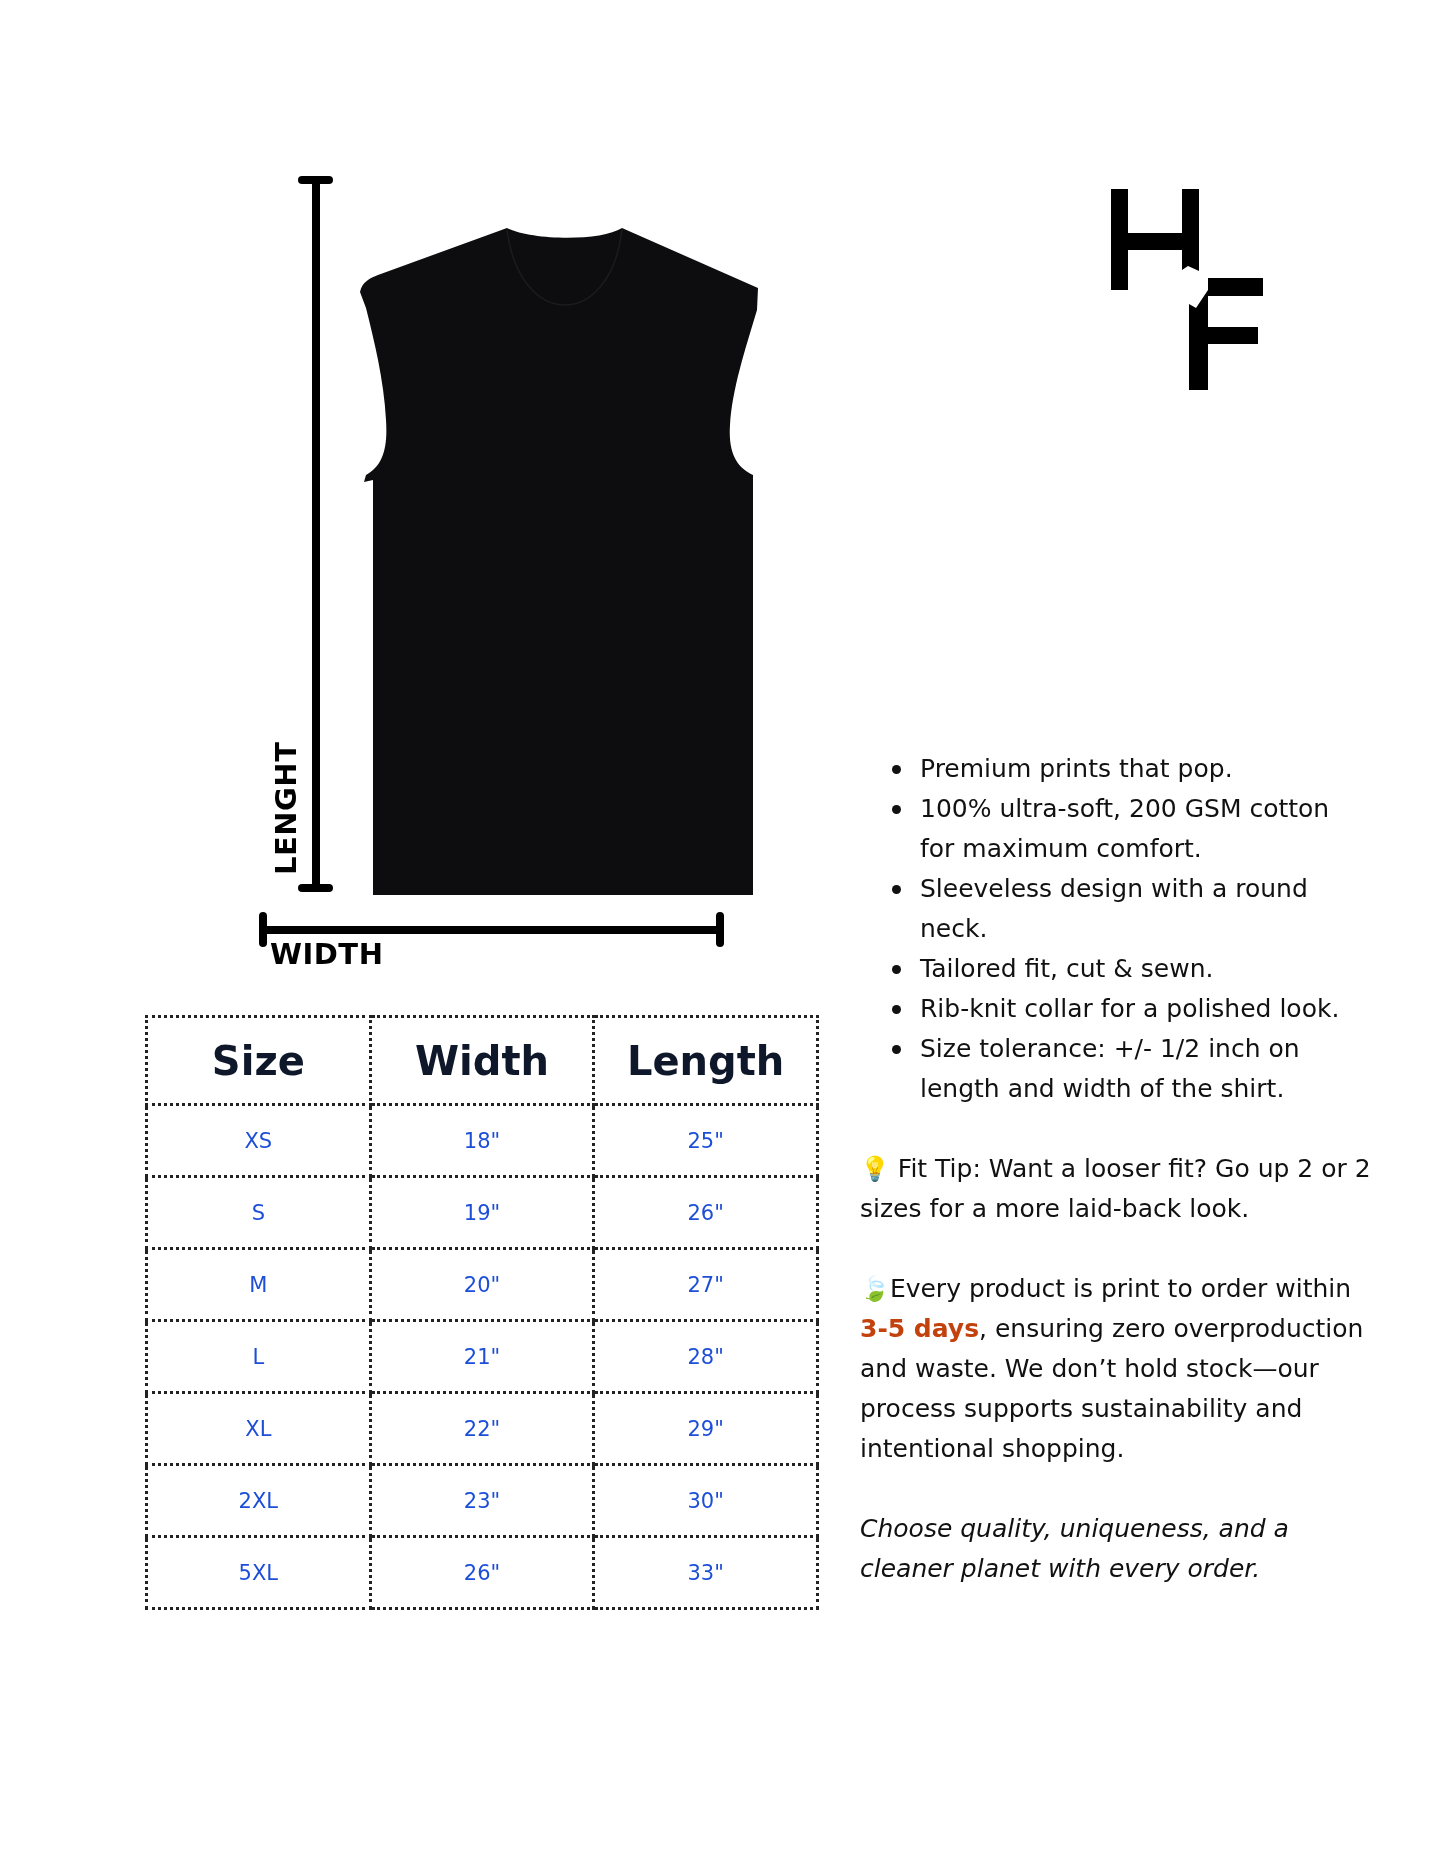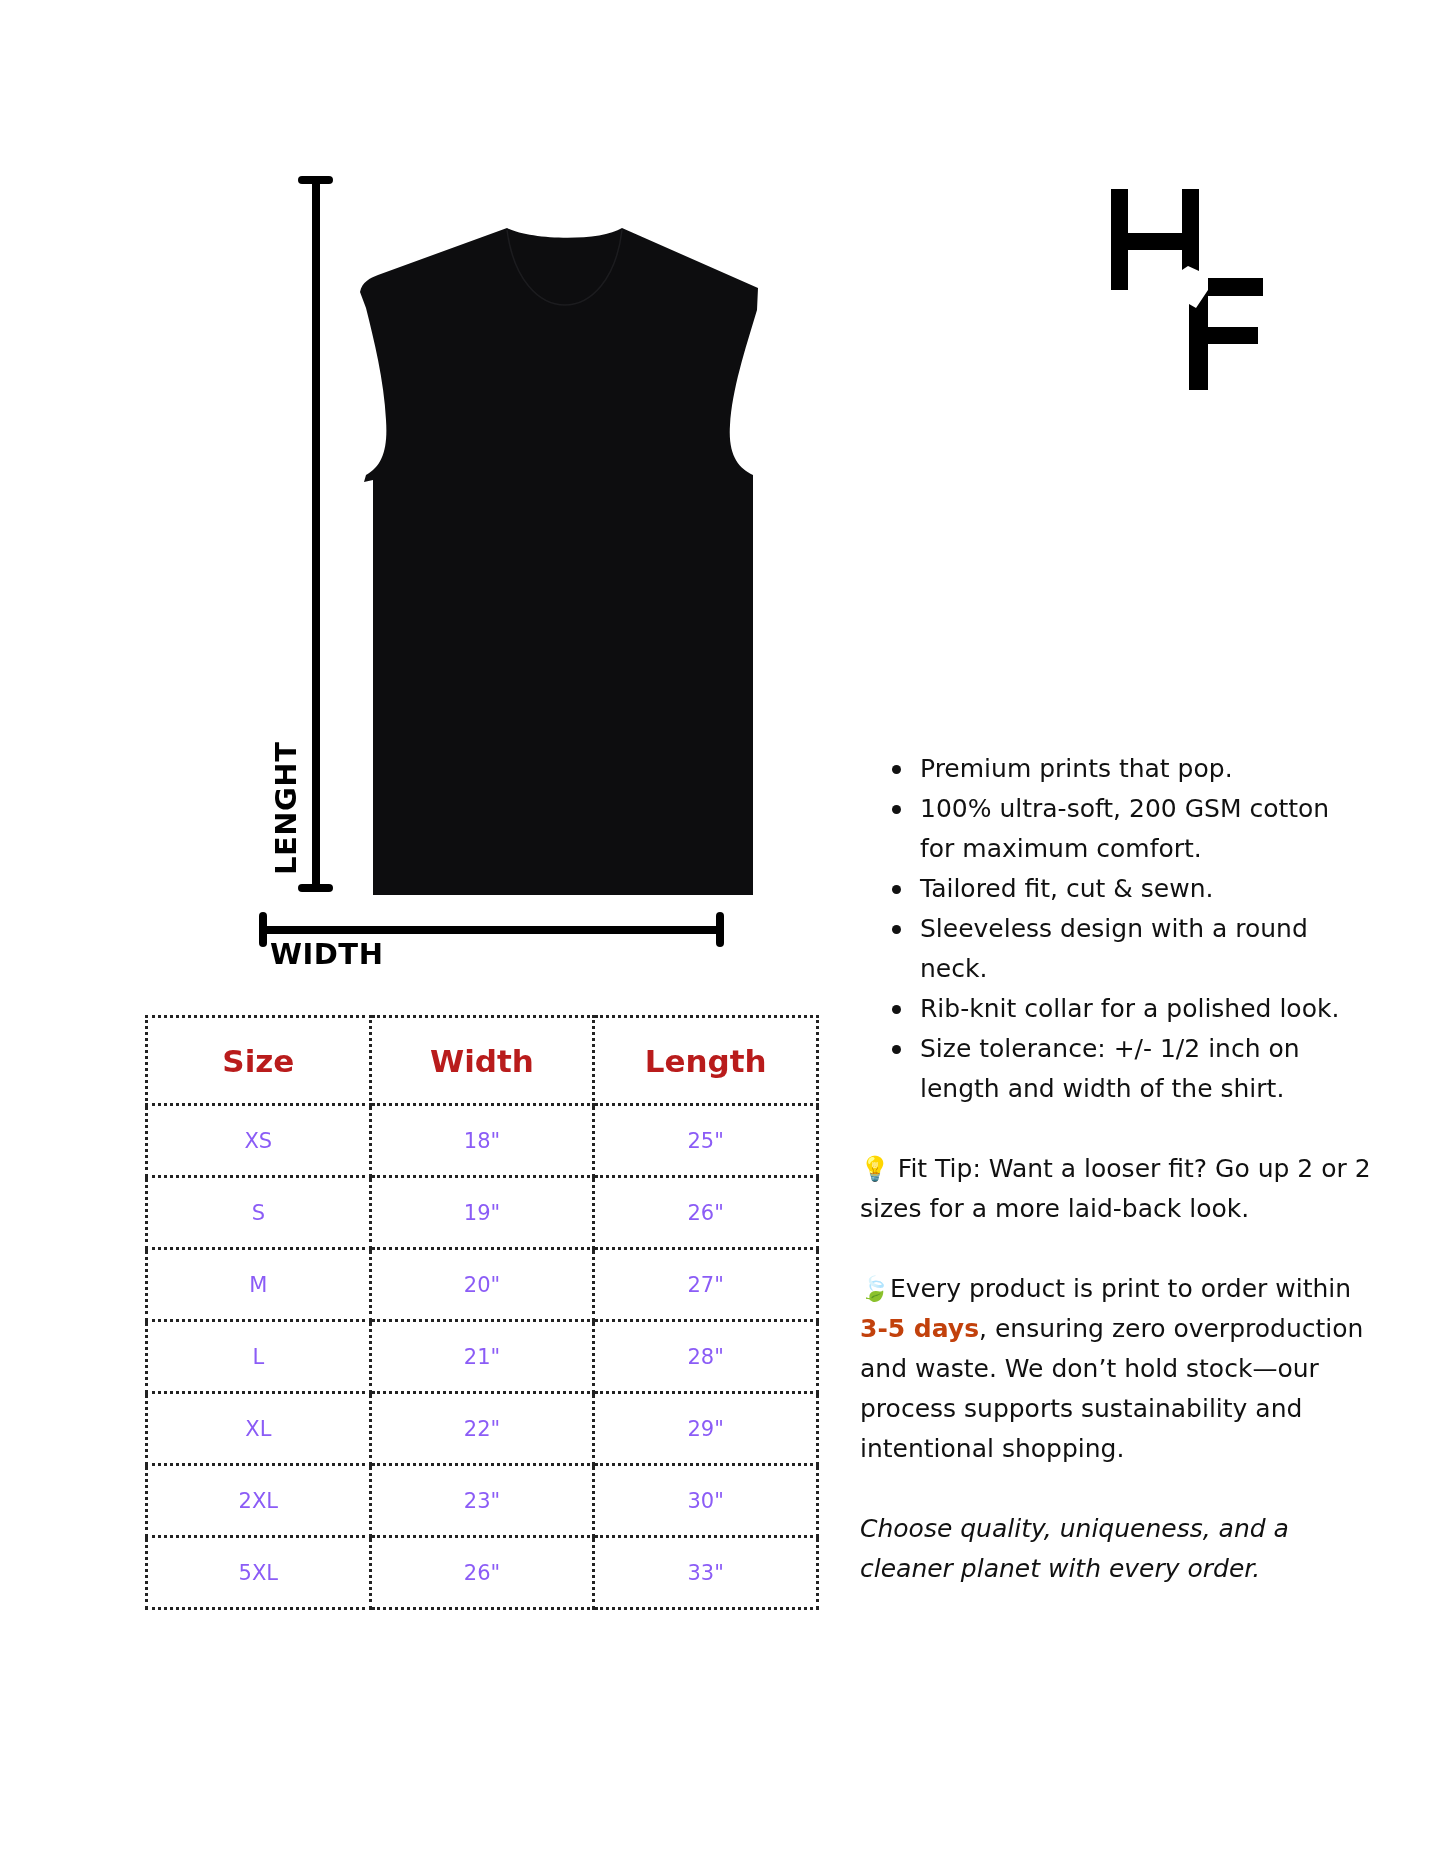--- a/index.html
+++ b/index.html
@@ -17,22 +17,22 @@
   .label-width { position: absolute; left: 270px; top: 938px; font-family: "DejaVu Sans", sans-serif;
     font-weight: bold; font-size: 29px; line-height: 32px; color: #000; letter-spacing: 0.5px; }
 
   
   .logo { position: absolute; left: 1100px; top: 180px; width: 180px; height: 220px; }
 
   
   .size-table { position: absolute; left: 145px; top: 1015px; width: 674px;
     border-collapse: collapse; table-layout: fixed; }
   .size-table th, .size-table td { border: 3px dotted #222; text-align: center; padding: 0; }
-  .size-table th { height: 85px; font-family: "DejaVu Sans", sans-serif; font-weight: bold; font-size: 31px; color: #b91c1c; }
-  .size-table td { height: 69px; font-family: "DejaVu Sans", sans-serif; font-size: 21px; color: #8b5cf6; }
+  .size-table th { height: 85px; font-family: "DejaVu Sans", sans-serif; font-weight: bold; font-size: 40px; color: #0f172a; }
+  .size-table td { height: 69px; font-family: "DejaVu Sans", sans-serif; font-size: 21px; color: #1d4ed8; }
 
   
   .text-col { position: absolute; left: 860px; top: 737px; width: 520px;
     font-family: "DejaVu Sans", sans-serif; font-size: 25px; line-height: 40px; color: #111; }
   .features { list-style: none; margin: 12px; padding: 0; }
   .features li { position: relative; padding-left: 48px; }
   .features li::before { content: ""; position: absolute; left: 20px; top: 16px; width: 9px; height: 9px;
     border-radius: 50%; background: #111; }
   .para { margin: 40px 0 0 0; }
   .para b { font-weight: bold; color: #c2410c; }
@@ -129,22 +129,22 @@
       <td>26"</td>
       <td>33"</td>
     </tr>
   </tbody>
 </table>
 
 <div class="text-col">
   <ul class="features">
     <li>Premium prints that pop.</li>
     <li>100% ultra-soft, 200 GSM cotton for maximum comfort.</li>
+    <li>Sleeveless design with a round neck.</li>
     <li>Tailored fit, cut &amp; sewn.</li>
-    <li>Sleeveless design with a round neck.</li>
     <li>Rib-knit collar for a polished look.</li>
     <li>Size tolerance: +/- 1/2 inch on length and width of the shirt.</li>
   </ul>
 
   <p class="para">
     <span class="emoji">💡</span><span> Fit Tip: Want a looser fit? Go up 2 or 2 sizes for a more laid-back look.</span>
   </p>
 
   <p class="para">
     <span class="emoji">🍃</span><span>Every product is print to order within </span><b>3-5 days</b><span>, ensuring zero overproduction and waste. We don’t hold stock—our process supports sustainability and intentional shopping.</span>

